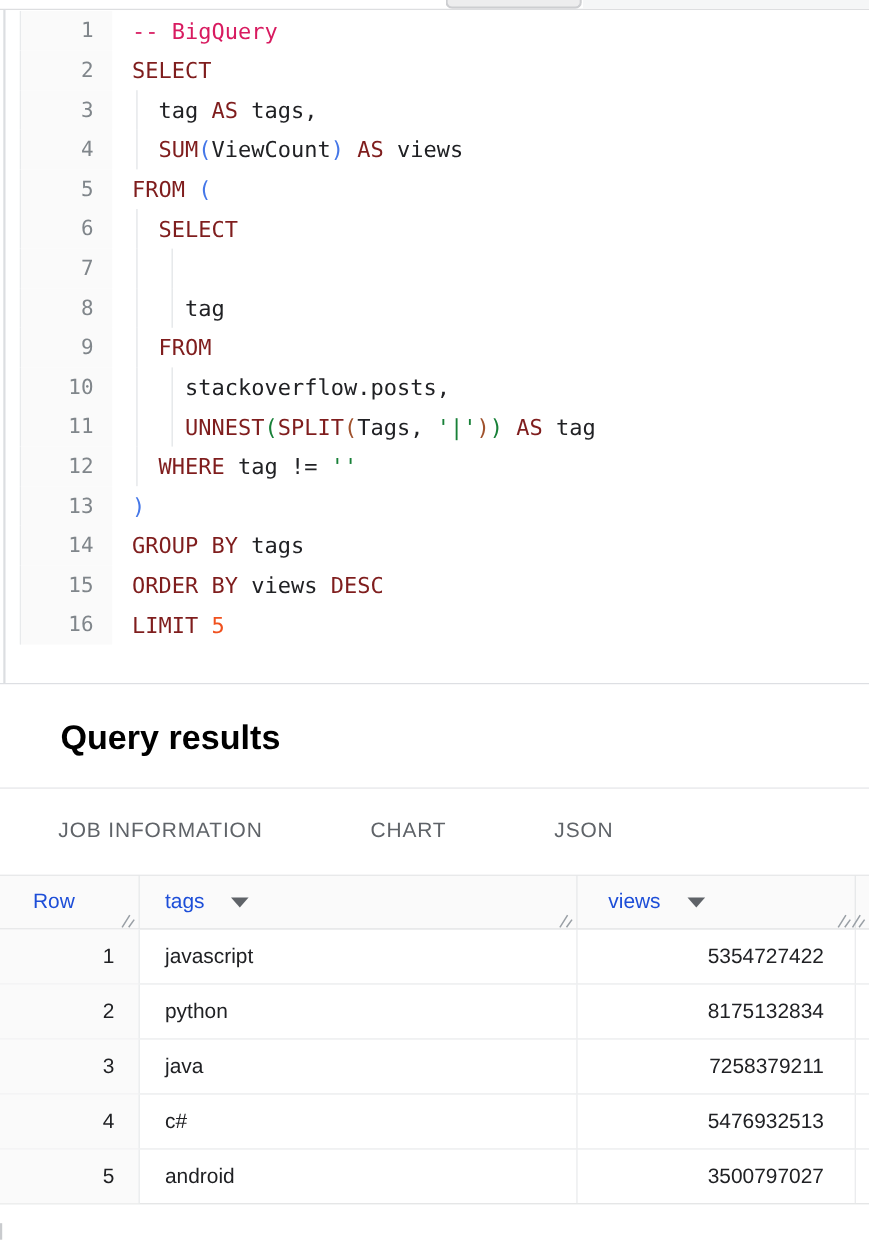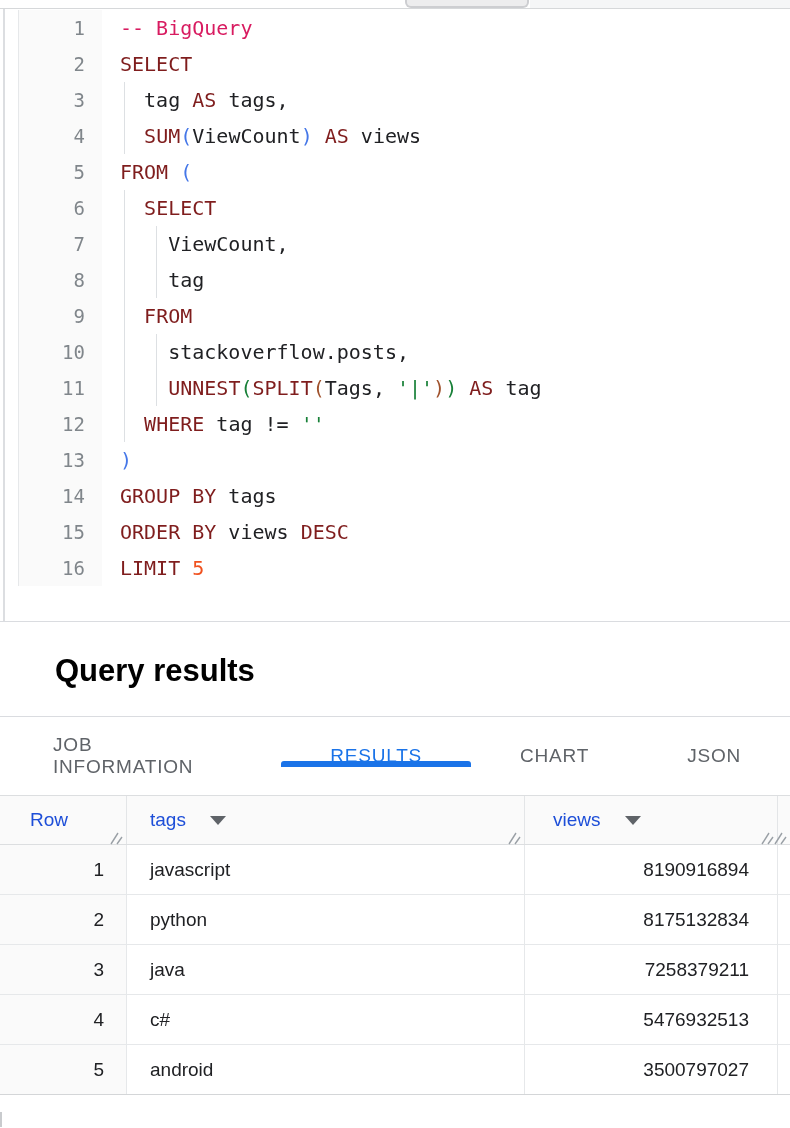--- a/index.html
+++ b/index.html
@@ -76,40 +76,39 @@
 
 <div class="editor">
   <div class="editor-edge"></div>
   <div class="lines">
       <div class="line"><span class="ln">1</span><span class="code"><span class="tk-com">-- BigQuery</span></span></div>
       <div class="line"><span class="ln">2</span><span class="code"><span class="tk-kw">SELECT</span></span></div>
       <div class="line"><span class="ln">3</span><span class="code"><i class="guide g1"></i><span class="tk-pln">  tag </span><span class="tk-kw">AS</span><span class="tk-pln"> tags,</span></span></div>
       <div class="line"><span class="ln">4</span><span class="code"><i class="guide g1"></i><span class="tk-pln">  </span><span class="tk-kw">SUM</span><span class="tk-p1">(</span><span class="tk-pln">ViewCount</span><span class="tk-p1">)</span><span class="tk-pln"> </span><span class="tk-kw">AS</span><span class="tk-pln"> views</span></span></div>
       <div class="line"><span class="ln">5</span><span class="code"><span class="tk-kw">FROM</span><span class="tk-pln"> </span><span class="tk-p1">(</span></span></div>
       <div class="line"><span class="ln">6</span><span class="code"><i class="guide g1"></i><span class="tk-pln">  </span><span class="tk-kw">SELECT</span></span></div>
-      <div class="line"><span class="ln">7</span><span class="code"><i class="guide g1"></i><i class="guide g2"></i><span class="tk-pln">    ViewCount,</span></span></div>
+      <div class="line"><span class="ln">7</span><span class="code"><i class="guide g1"></i><i class="guide g2"></i></span></div>
       <div class="line"><span class="ln">8</span><span class="code"><i class="guide g1"></i><i class="guide g2"></i><span class="tk-pln">    tag</span></span></div>
       <div class="line"><span class="ln">9</span><span class="code"><i class="guide g1"></i><span class="tk-pln">  </span><span class="tk-kw">FROM</span></span></div>
       <div class="line"><span class="ln">10</span><span class="code"><i class="guide g1"></i><i class="guide g2"></i><span class="tk-pln">    stackoverflow.posts,</span></span></div>
       <div class="line"><span class="ln">11</span><span class="code"><i class="guide g1"></i><i class="guide g2"></i><span class="tk-pln">    </span><span class="tk-kw">UNNEST</span><span class="tk-p2">(</span><span class="tk-kw">SPLIT</span><span class="tk-p3">(</span><span class="tk-pln">Tags, </span><span class="tk-str">'|'</span><span class="tk-p3">)</span><span class="tk-p2">)</span><span class="tk-pln"> </span><span class="tk-kw">AS</span><span class="tk-pln"> tag</span></span></div>
       <div class="line"><span class="ln">12</span><span class="code"><i class="guide g1"></i><span class="tk-pln">  </span><span class="tk-kw">WHERE</span><span class="tk-pln"> tag != </span><span class="tk-str">''</span></span></div>
       <div class="line"><span class="ln">13</span><span class="code"><span class="tk-p1">)</span></span></div>
       <div class="line"><span class="ln">14</span><span class="code"><span class="tk-kw">GROUP BY</span><span class="tk-pln"> tags</span></span></div>
       <div class="line"><span class="ln">15</span><span class="code"><span class="tk-kw">ORDER BY</span><span class="tk-pln"> views </span><span class="tk-kw">DESC</span></span></div>
       <div class="line"><span class="ln">16</span><span class="code"><span class="tk-kw">LIMIT</span><span class="tk-pln"> </span><span class="tk-num">5</span></span></div>
     </div>
 </div>
 
 <div class="results-head">
   <span class="results-title">Query results</span>
 </div>
 
 <div class="tab-bar">
     <div class="tab">JOB INFORMATION</div>
-    <div class="tab active">RESULTS</div>
     <div class="tab">CHART</div>
     <div class="tab">JSON</div>
   </div>
 
 <div>
   <div class="thead">
       <div class="th th-0">
         <span>Row</span>
         <span class="handle"><svg width="14" height="13" viewBox="0 0 14 13">
             <path d="M2 12 L9 1 M8 12 L13 5" stroke="#9aa0a6" stroke-width="1.4" fill="none"></path>
@@ -132,21 +131,21 @@
       <div class="th th-sliver">
         <span class="handle"><svg width="14" height="13" viewBox="0 0 14 13">
             <path d="M2 12 L9 1 M8 12 L13 5" stroke="#9aa0a6" stroke-width="1.4" fill="none"></path>
           </svg></span>
       </div>
     </div>
   <div>
       <div class="trow">
         <div class="td td-0">1</div>
         <div class="td td-1">javascript</div>
-        <div class="td td-2">8190916894</div>
+        <div class="td td-2">5354727422</div>
         <div class="td td-sliver"></div>
       </div>
       <div class="trow">
         <div class="td td-0">2</div>
         <div class="td td-1">python</div>
         <div class="td td-2">8175132834</div>
         <div class="td td-sliver"></div>
       </div>
       <div class="trow">
         <div class="td td-0">3</div>

